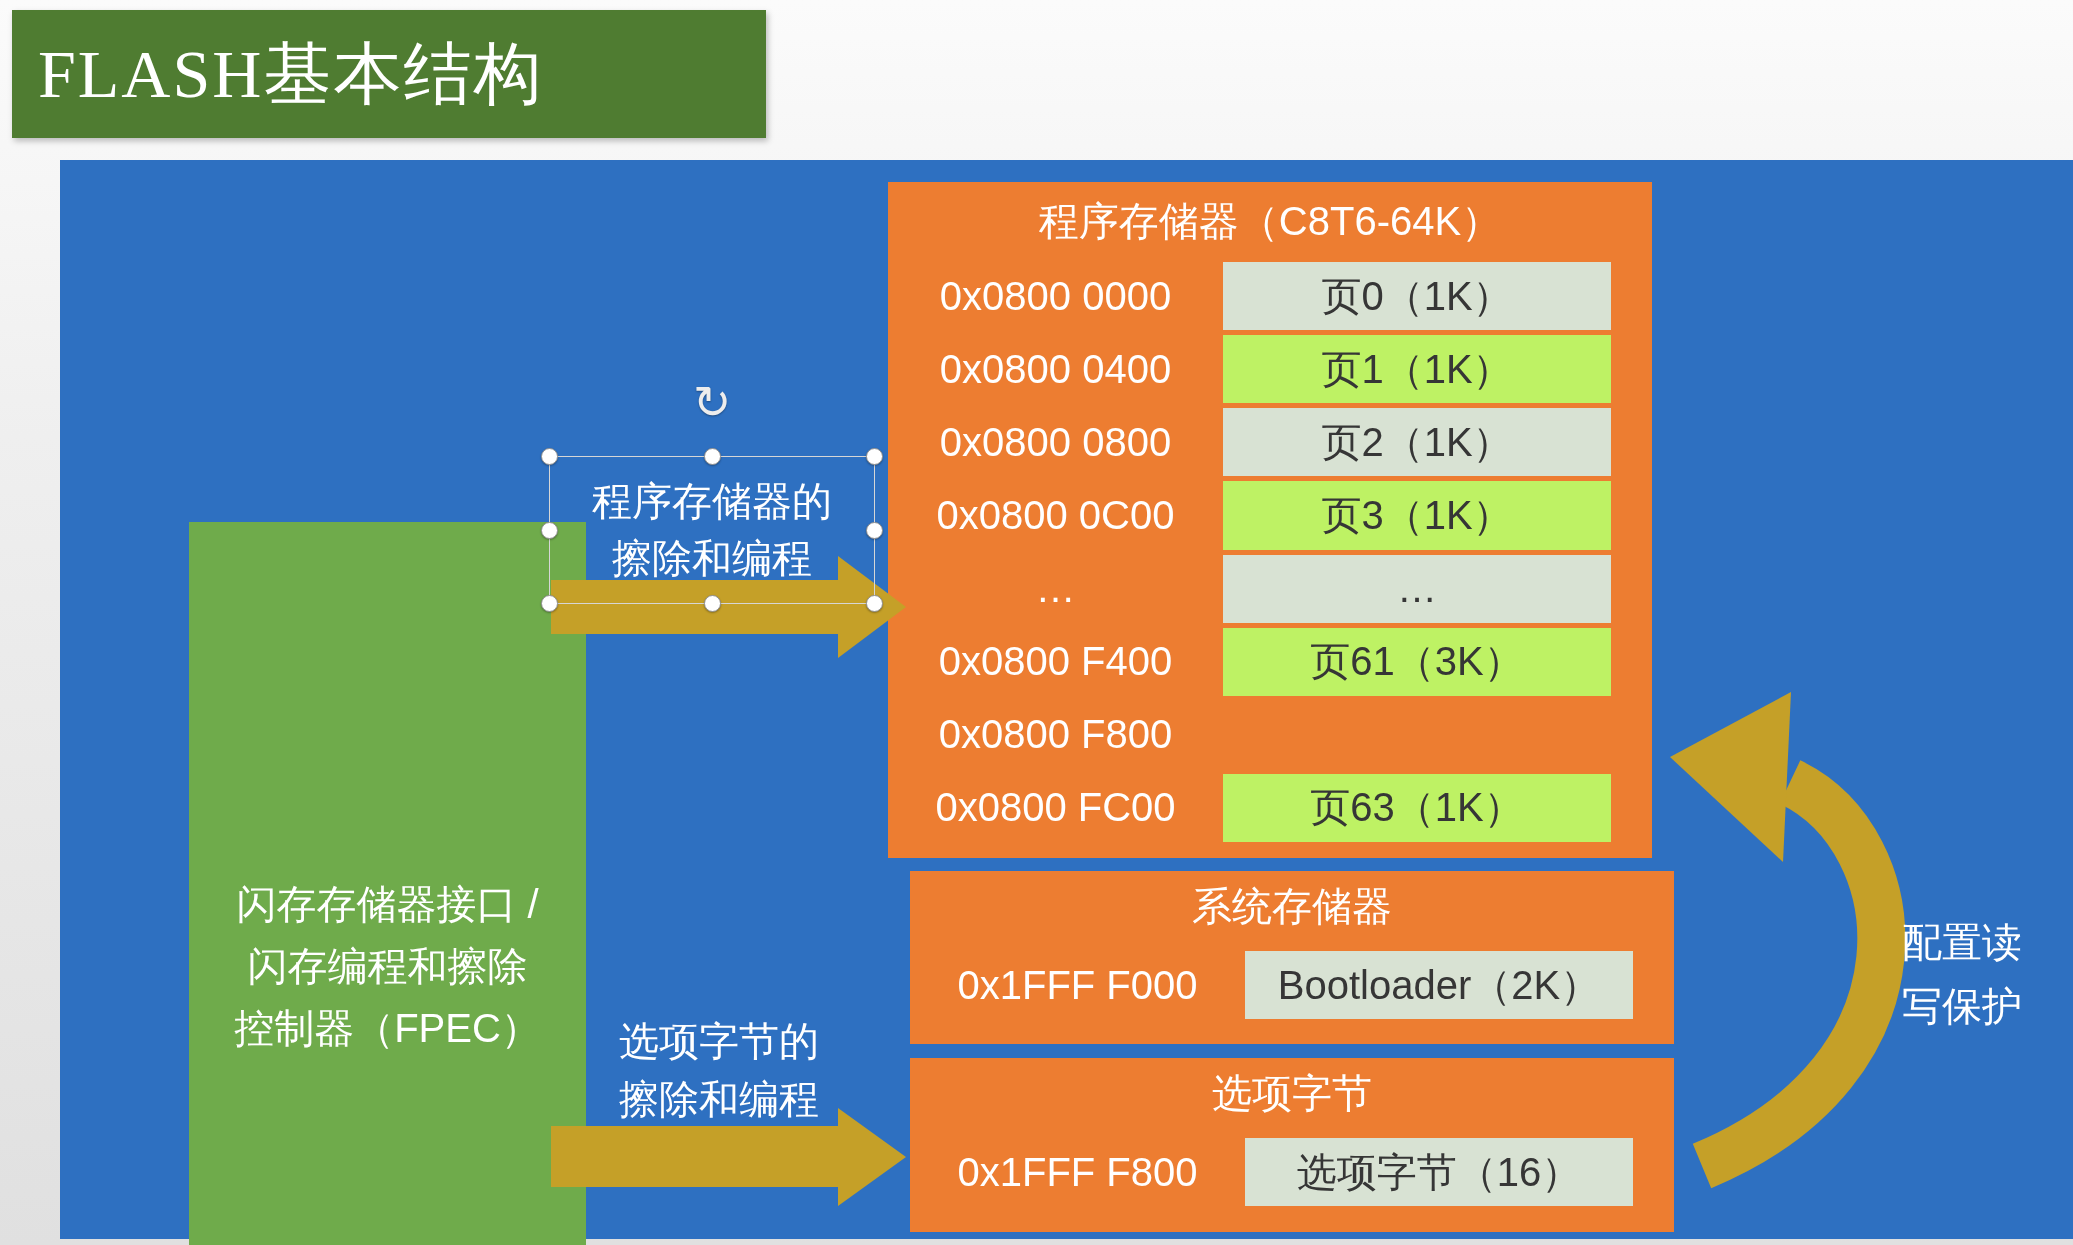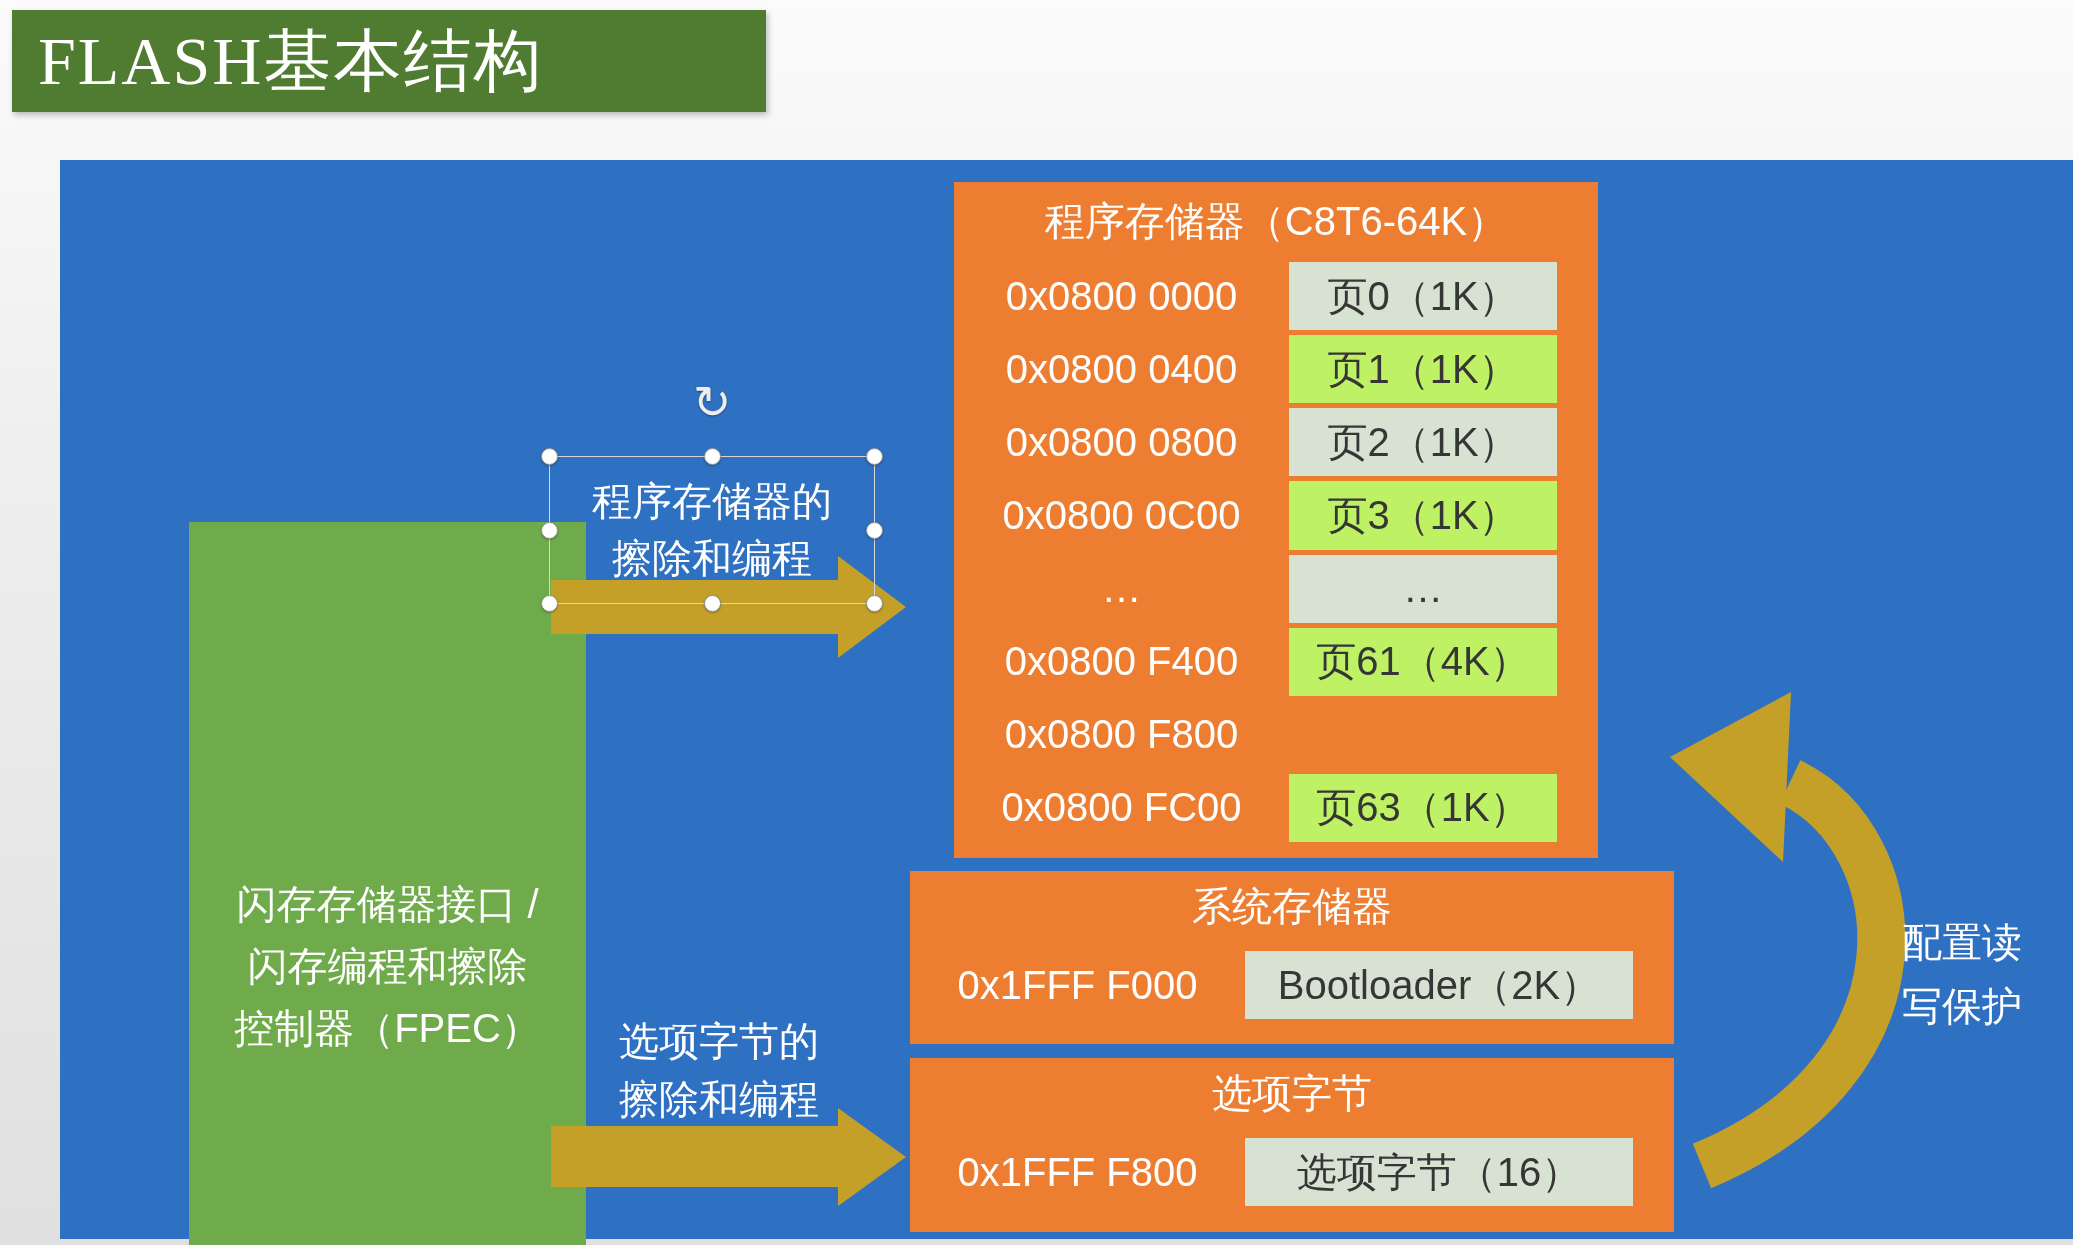--- a/index.html
+++ b/index.html
@@ -1,32 +1,32 @@
 <!DOCTYPE html>
 <html><head>
 <meta charset="utf-8">
 <style>
   html,body{margin:0;padding:0;background:#d9d9d9;}
   .stage{position:relative;width:2073px;height:1245px;overflow:hidden;
     background:linear-gradient(180deg,#fbfbfb 0%,#efefef 35%,#e0e0e0 100%);
     font-family:"Liberation Sans","DejaVu Sans",sans-serif;}
 
-  .banner{position:absolute;left:12px;top:10px;width:728px;height:102px;background:#4f7c31;
+  .banner{position:absolute;left:12px;top:10px;width:728px;height:128px;background:#4f7c31;
     color:#fff;font-family:"Liberation Serif","DejaVu Serif",serif;font-size:68px;
     display:flex;align-items:center;padding-left:26px;letter-spacing:2px;
     box-shadow:2px 3px 6px rgba(0,0,0,0.25);}
 
   .canvas{position:absolute;left:60px;top:160px;right:0;bottom:6px;background:#2e70c1;}
 
   .fpec{position:absolute;left:154px;top:522px;width:397px;height:888px;background:#6fab4b;
     color:#fff;display:flex;flex-direction:column;justify-content:center;align-items:center;
     font-size:40px;line-height:62px;text-align:center;margin-left:35px;}
 
   .obox{position:absolute;background:#ed7d31;color:#fff;}
-  .box-program{left:954px;top:182px;width:644px;height:676px;}
+  .box-program{left:888px;top:182px;width:764px;height:676px;}
   .box-system{left:910px;top:871px;width:764px;height:173px;}
   .box-option{left:910px;top:1058px;width:764px;height:174px;}
   .otitle{height:78px;display:flex;align-items:center;justify-content:center;font-size:40px;}
   .box-system .otitle,.box-option .otitle{height:70px;}
   .mem-rows{position:absolute;left:0;right:41px;top:80px;bottom:16px;
     display:flex;flex-direction:column;gap:5px;}
   .mrow{flex:1;display:flex;min-height:0;}
   .mrow.single{flex:none;height:68px;margin:10px 41px 0 0;}
   .addr{width:335px;display:flex;align-items:center;justify-content:center;font-size:40px;color:#fff;}
   .cell{flex:1;display:flex;align-items:center;justify-content:center;font-size:40px;color:#363636;background:#bef264;}
@@ -81,21 +81,21 @@
       <div class="mrow">
         <div class="addr">0x0800 0C00</div>
         <div class="cell">页3（1K）</div>
       </div>
       <div class="mrow">
         <div class="addr">…</div>
         <div class="cell dark">…</div>
       </div>
       <div class="mrow">
         <div class="addr">0x0800 F400</div>
-        <div class="cell">页61（4K）</div>
+        <div class="cell">页61（3K）</div>
       </div>
       <div class="mrow">
         <div class="addr">0x0800 F800</div>
       </div>
       <div class="mrow">
         <div class="addr">0x0800 FC00</div>
         <div class="cell">页63（1K）</div>
       </div>
     </div>
   </div>

